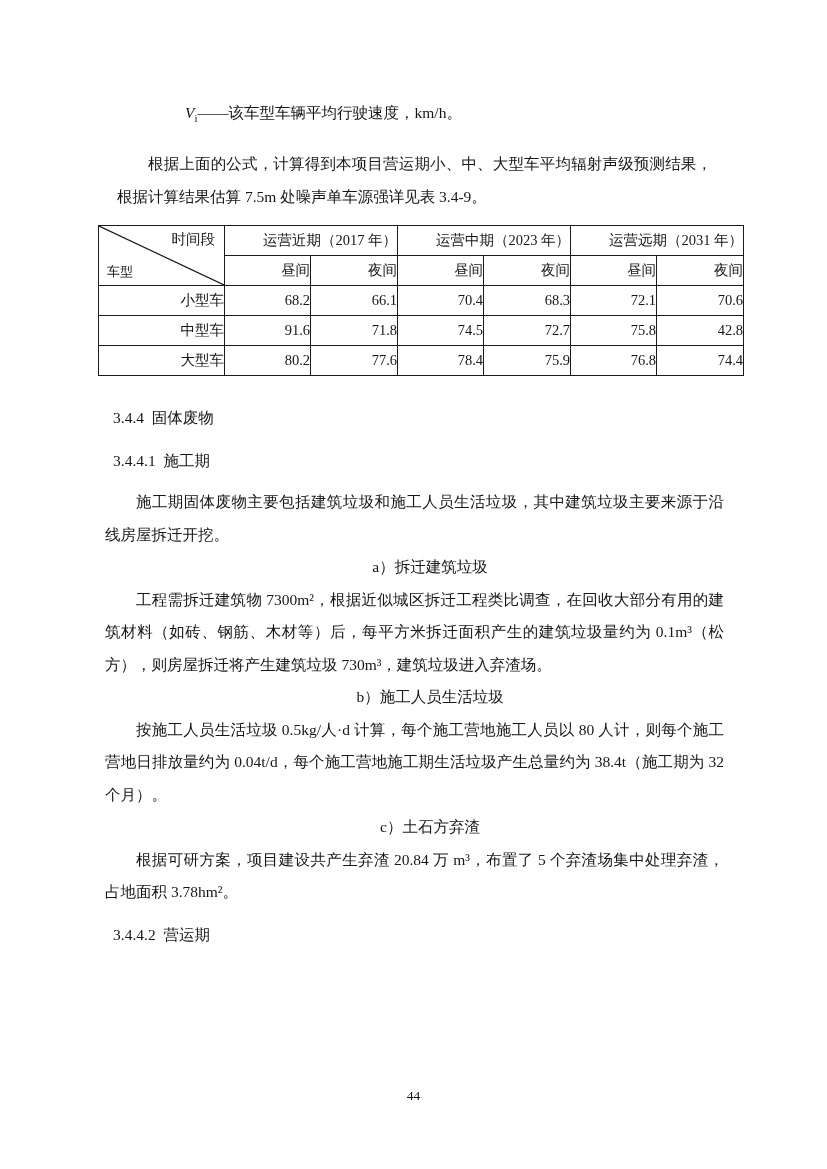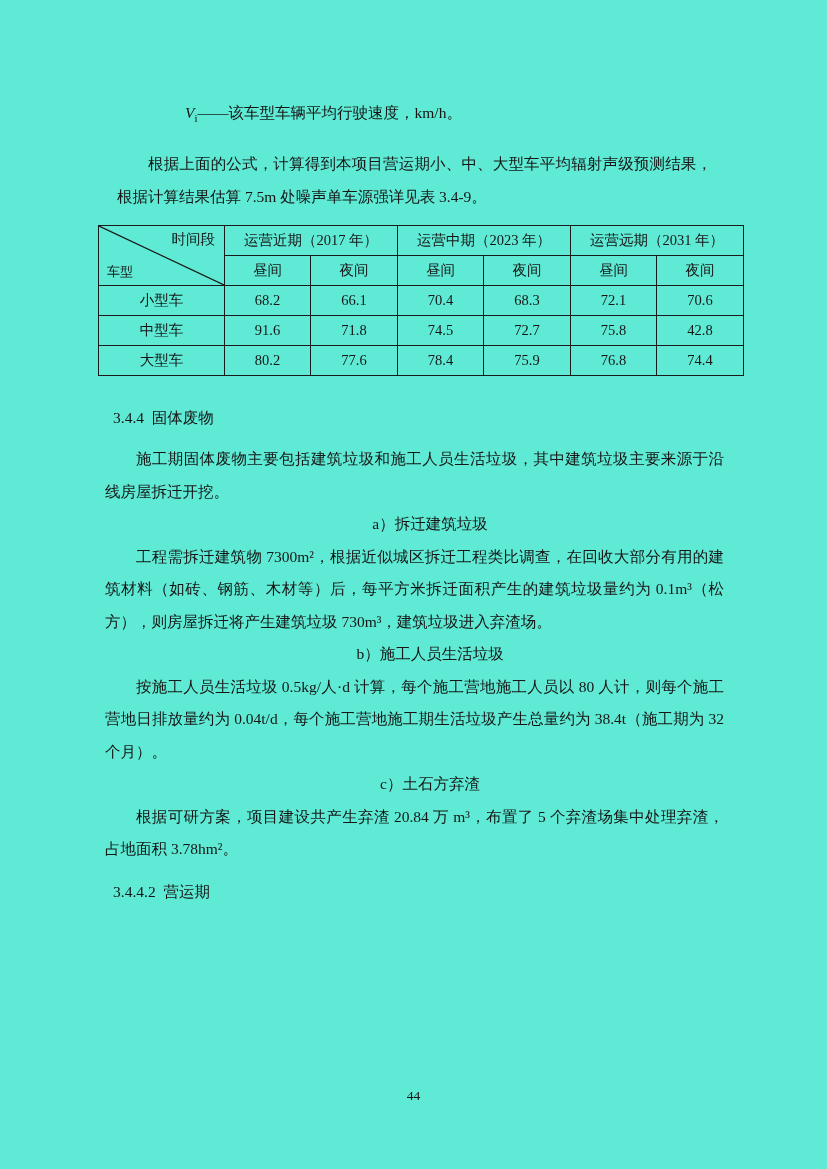--- a/index.html
+++ b/index.html
@@ -1,18 +1,18 @@
 <!DOCTYPE html>
 <html><head>
 <meta charset="utf-8">
 <style>
   html,body { margin:0; padding:0; background:#e8e8e8; }
   .page {
     width:827px; height:1169px;
-    background:#5eead4;
+    background:#ffffff;
     position:relative;
     box-sizing:border-box;
     padding:96px 103px 0 105px;
     font-family:"Liberation Serif","DejaVu Serif",serif;
     font-size:15.5px;
     color:#161616;
     margin:0 auto;
     overflow:hidden;
   }
   .vi-line { margin:0; line-height:33px; text-indent:80px; }
@@ -36,21 +36,21 @@
   .table-caption .cap-title { display:block; text-align:center; letter-spacing:1px; }
   .table-caption .cap-unit { position:absolute; right:26px; top:0; }
 
   table.noise-table {
     border-collapse:collapse; table-layout:fixed;
     width:645px; margin-left:-7px;
     font-size:14.5px;
   }
   .noise-table th, .noise-table td {
     border:1px solid #1a1a1a; padding:0;
-    height:29px; text-align:center; vertical-align:middle;
+    height:29px; text-align:right; vertical-align:middle;
     font-weight:normal;
   }
   .corner-cell { position:relative; }
   .corner-cell svg { position:absolute; left:0; top:0; width:100%; height:100%; display:block; }
   .corner-top { position:absolute; top:4px; right:9px; font-size:14.5px; }
   .corner-bottom { position:absolute; bottom:4px; left:8px; font-size:13px; }
 
   .page-number {
     position:absolute; left:0; right:0; top:1088px;
     text-align:center; font-size:13.5px;
@@ -123,20 +123,21 @@
         <td>77.6</td>
         <td>78.4</td>
         <td>75.9</td>
         <td>76.8</td>
         <td>74.4</td>
       </tr>
     </tbody>
   </table>
 
   <h3 class="sec-heading first-heading">3.4.4  固体废物</h3>
+  <h3 class="sec-heading">3.4.4.1  施工期</h3>
 
   <p class="body-para">施工期固体废物主要包括建筑垃圾和施工人员生活垃圾，其中建筑垃圾主要来源于沿线房屋拆迁开挖。</p>
 
   <p class="item-label">a）拆迁建筑垃圾</p>
   <p class="body-para">工程需拆迁建筑物 7300m²，根据近似城区拆迁工程类比调查，在回收大部分有用的建筑材料（如砖、钢筋、木材等）后，每平方米拆迁面积产生的建筑垃圾量约为 0.1m³（松方），则房屋拆迁将产生建筑垃圾 730m³，建筑垃圾进入弃渣场。</p>
 
   <p class="item-label">b）施工人员生活垃圾</p>
   <p class="body-para">按施工人员生活垃圾 0.5kg/人·d 计算，每个施工营地施工人员以 80 人计，则每个施工营地日排放量约为 0.04t/d，每个施工营地施工期生活垃圾产生总量约为 38.4t（施工期为 32 个月）。</p>
 
   <p class="item-label">c）土石方弃渣</p>

